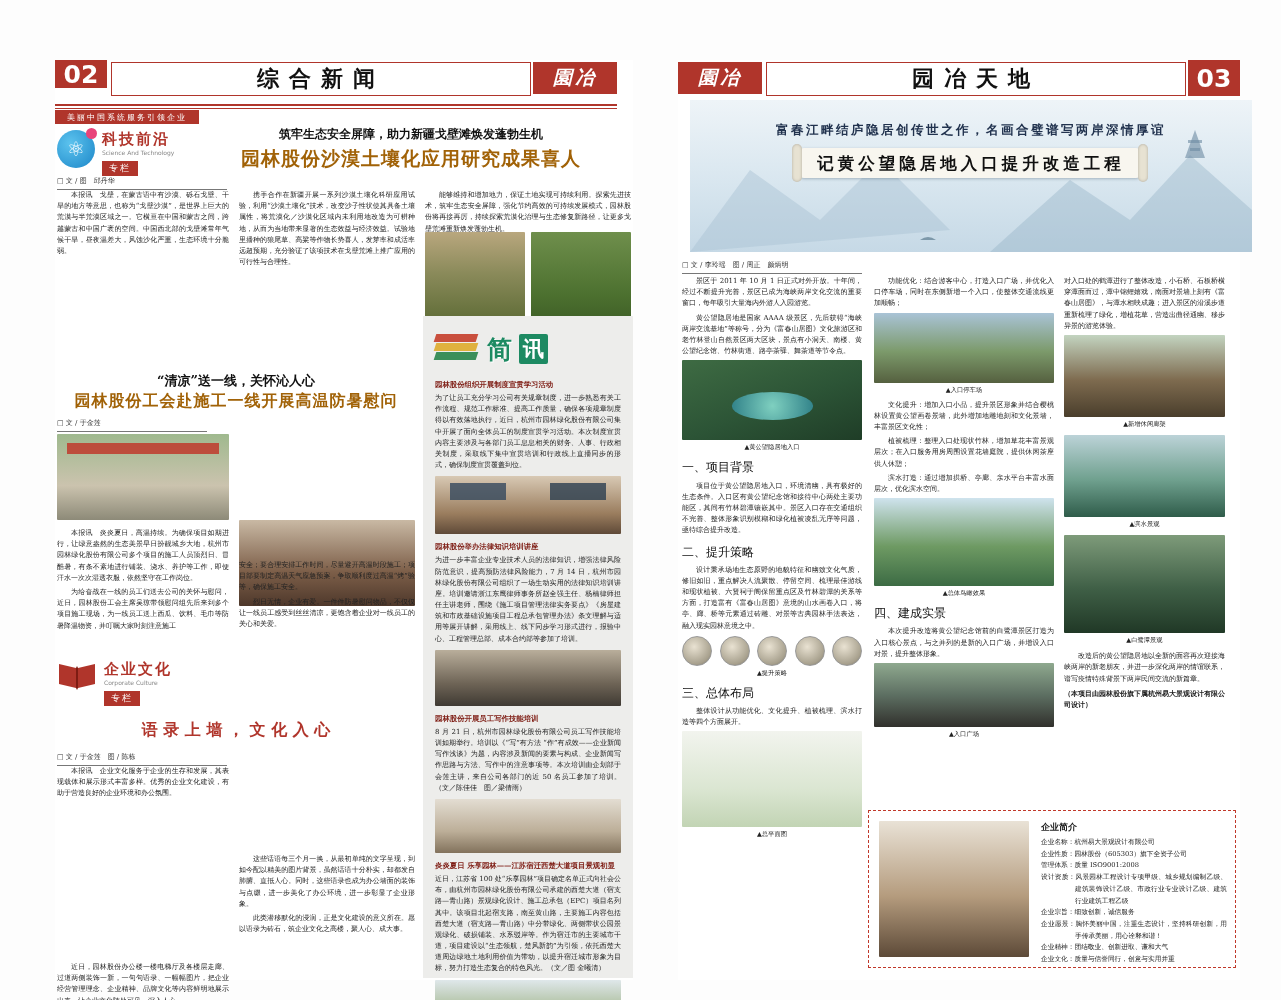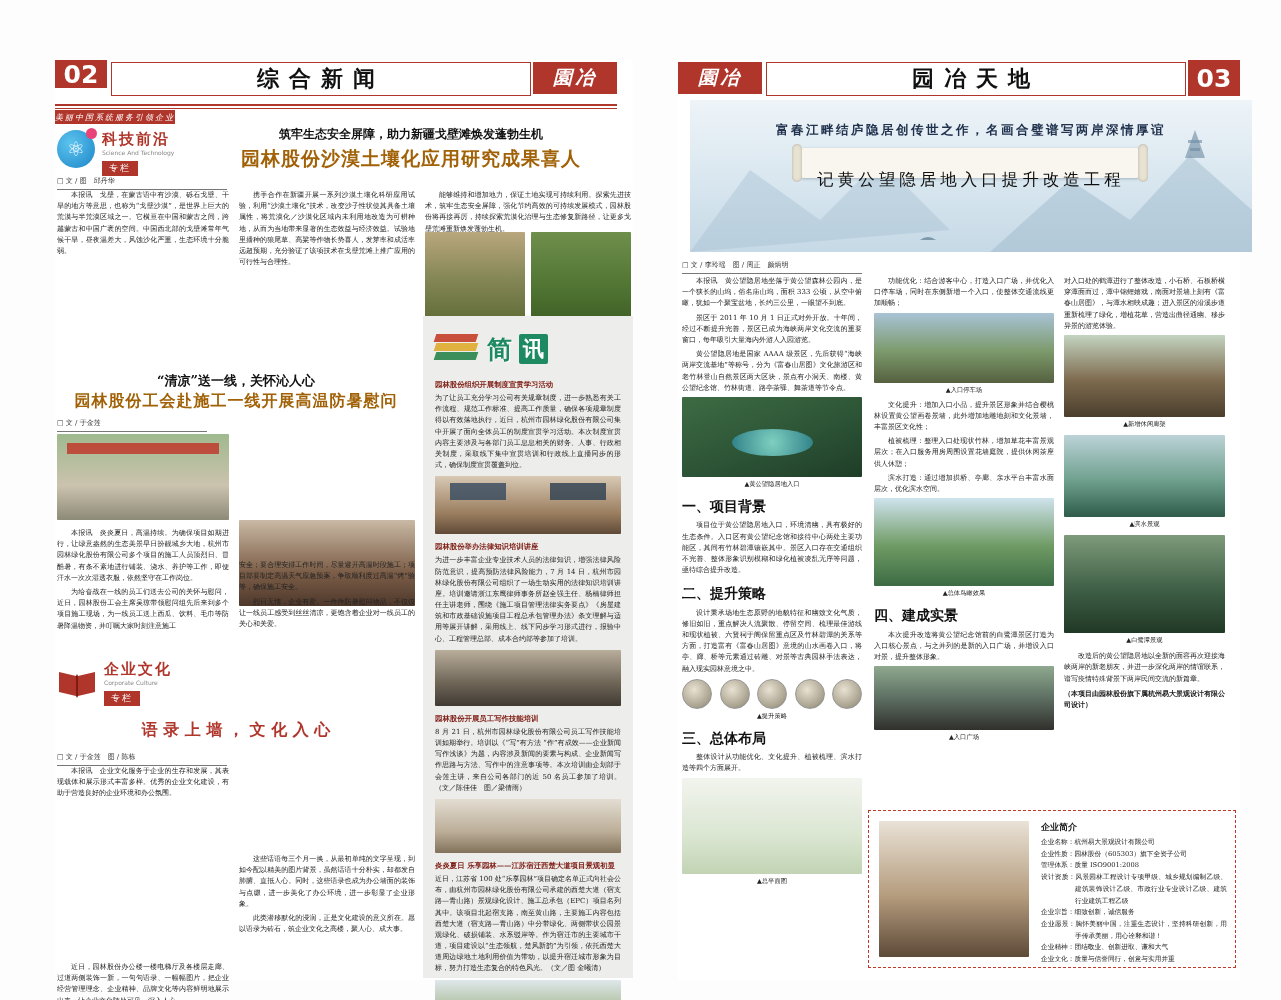--- a/index.html
+++ b/index.html
@@ -21,21 +21,21 @@
   .tagline{background:#b0352b;color:#fff;font-size:8px;letter-spacing:2px;
            display:flex;align-items:center;justify-content:center;}
 
   
   .kicker{font-weight:bold;text-align:center;color:#111;}
   .headline{font-weight:bold;text-align:center;color:#a16207;}
   .byline{font-size:7px;color:#333;border-bottom:1px solid #777;padding-bottom:3px;}
   .body-t{font-size:7px;line-height:1.6;text-align:justify;color:#222;}
   .body-t p,.para{margin:0 0 3px 0;text-indent:14px;}
   .cap{font-size:6.3px;color:#222;text-align:center;margin-top:2px;}
-  .sec-h{font-size:14px;font-weight:bold;color:#111;margin:6px 0 3px 0;}
+  .sec-h{font-size:12px;font-weight:normal;color:#111;margin:6px 0 3px 0;}
 
   
   .badge-title{color:#b0352b;font-weight:bold;font-size:15px;letter-spacing:2px;}
   .badge-en{color:#888;font-size:6px;font-family:"DejaVu Sans","Liberation Sans",sans-serif;}
   .badge-tag{background:#b0352b;color:#fff;font-size:9px;padding:1px 7px;display:inline-block;margin-top:2px;letter-spacing:2px;}
   .tech-icon{width:38px;height:38px;border-radius:50%;background:radial-gradient(circle at 35% 35%,#5cc3ee,#1c86c8);
              color:#fff;font-size:20px;display:flex;align-items:center;justify-content:center;position:relative;}
   .tech-icon::after{content:"";position:absolute;right:-2px;top:-2px;width:11px;height:11px;border-radius:50%;background:#e8447a;}
 
   
@@ -75,39 +75,39 @@
   
   .banner{background:linear-gradient(180deg,#eef4f8 0%,#d8e6ef 55%,#c6d9e6 100%);overflow:hidden;margin-left:12px;}
   .banner svg{position:absolute;left:0;top:0;}
   .bn-kicker{position:absolute;left:0;right:0;top:22px;text-align:center;font-size:12.5px;
              letter-spacing:2.5px;color:#21324e;font-weight:bold;}
   .bn-scroll{position:absolute;left:110px;top:48px;width:340px;height:30px;background:#f8f6ef;
              border-radius:4px;box-shadow:0 1px 3px rgba(60,80,100,.35);}
   .bn-scroll::before,.bn-scroll::after{content:"";position:absolute;top:-4px;width:10px;height:38px;
              background:#e7e2d2;border-radius:5px;box-shadow:inset 0 0 3px rgba(0,0,0,.25);}
   .bn-scroll::before{left:-8px;} .bn-scroll::after{right:-8px;}
-  .bn-title{position:absolute;left:0;right:0;top:69px;text-align:center;font-size:16.5px;
-            font-weight:normal;letter-spacing:4px;color:#101010;}
+  .bn-title{position:absolute;left:0;right:0;top:53px;text-align:center;font-size:16.5px;
+            font-weight:bold;letter-spacing:4px;color:#101010;}
   .company-box{border:1.5px dashed #c0392b;box-sizing:border-box;background:#fff;}
   .co-line{font-size:6.7px;line-height:1.75;color:#222;text-align:justify;padding-left:34px;text-indent:-34px;margin:0;}
   .co-title{font-size:9px;font-weight:bold;margin:0 0 3px 0;}
   .diagram{display:flex;justify-content:space-between;margin-top:4px;}
   .diagram span{width:28px;height:28px;border-radius:50%;display:block;
     background:radial-gradient(circle at 40% 35%,#e9e2d2,#a7a08d 70%,#6e685a);border:1px solid #999;}
   .book-icon{width:40px;height:30px;}
 </style>
 </head>
 <body>
 
 <div class="page" id="page-left">
   <div class="abs pgnum" style="left:0;top:0;width:52px;height:28px;">02</div>
   <div class="abs band" style="left:56px;top:2px;width:418px;height:32px;">综合新闻</div>
   <div class="abs logobox" style="left:478px;top:2px;width:84px;height:32px;">園冶</div>
   <div class="abs redrule" style="left:0;top:44px;width:562px;"></div>
-  <div class="abs tagline" style="left:0;top:50px;width:120px;height:14px;font-style:italic;">美丽中国系统服务引领企业</div>
+  <div class="abs tagline" style="left:0;top:50px;width:144px;height:14px;">美丽中国系统服务引领企业</div>
 
   <div class="abs" style="left:2px;top:70px;width:150px;display:flex;gap:7px;">
     <div class="tech-icon">⚛</div>
     <div>
       <div class="badge-title">科技前沿</div>
       <div class="badge-en">Science And Technology</div>
       <div class="badge-tag">专栏</div>
     </div>
   </div>
   <div class="abs kicker" style="left:150px;top:66px;width:412px;font-size:12px;">筑牢生态安全屏障，助力新疆戈壁滩焕发蓬勃生机</div>
@@ -140,21 +140,21 @@
   <div class="abs ph g-gifts" style="left:184px;top:374px;width:176px;height:86px;"></div>
   <div class="abs body-t" style="left:2px;top:468px;width:172px;height:130px;">
     <p class="para">本报讯　炎炎夏日，高温持续。为确保项目如期进行，让绿意盎然的生态美景早日扮靓城乡大地，杭州市园林绿化股份有限公司多个项目的施工人员顶烈日、冒酷暑，有条不紊地进行铺装、浇水、养护等工作，即便汗水一次次湿透衣服，依然坚守在工作岗位。</p>
     <p class="para">为给奋战在一线的员工们送去公司的关怀与慰问，近日，园林股份工会主席吴琼带领慰问组先后来到多个项目施工现场，为一线员工送上西瓜、饮料、毛巾等防暑降温物资，并叮嘱大家时刻注意施工</p>
   </div>
   <div class="abs body-t" style="left:184px;top:468px;width:176px;height:130px;">
     <p class="para" style="text-indent:0;margin-top:32px;">安全；要合理安排工作时间，尽量避开高温时段施工；项目部要制定高温天气应急预案，争取顺利度过高温“烤”验等，确保施工安全。</p>
     <p class="para">烈日无情，企业有爱。一件件防暑慰问物品，不仅仅让一线员工感受到丝丝清凉，更饱含着企业对一线员工的关心和关爱。</p>
   </div>
 
-  <div class="abs" style="left:2px;top:600px;width:220px;display:flex;gap:7px;align-items:center;">
+  <div class="abs" style="left:2px;top:600px;width:220px;display:flex;gap:7px;align-items:flex-start;">
     <svg class="book-icon" viewBox="0 0 40 30">
       <path d="M2 4 L19 8 L19 28 L2 24 Z" fill="#b0352b"></path>
       <path d="M38 4 L21 8 L21 28 L38 24 Z" fill="#b0352b"></path>
       <path d="M19 8 L20 6 L21 8 L21 28 L20 30 L19 28 Z" fill="#7e1c13"></path>
     </svg>
     <div>
       <div class="badge-title">企业文化</div>
       <div class="badge-en">Corporate Culture</div>
       <div class="badge-tag">专栏</div>
     </div>
@@ -224,21 +224,20 @@
       <path d="M230 140 q8 -6 16 0 z" fill="#4a6a80" opacity="0.6"></path>
     </svg>
     <div class="bn-kicker">富春江畔结庐隐居创传世之作，名画合璧谱写两岸深情厚谊</div>
     <div class="bn-scroll"></div>
     <div class="bn-title">记黄公望隐居地入口提升改造工程</div>
   </div>
 
   <div class="abs byline" style="left:4px;top:200px;width:180px;">□ 文 / 李玲瑶　图 / 周正　颜炳明</div>
 
   <div class="abs body-t" style="left:4px;top:216px;width:180px;">
-    <p class="para">本报讯　黄公望隐居地坐落于黄公望森林公园内，是一个狭长的山坞，俗名庙山坞，面积 333 公顷，从空中俯瞰，犹如一个聚宝盆地，长约三公里，一眼望不到底。</p>
     <p class="para">景区于 2011 年 10 月 1 日正式对外开放。十年间，经过不断提升完善，景区已成为海峡两岸文化交流的重要窗口，每年吸引大量海内外游人入园游览。</p>
     <p class="para">黄公望隐居地是国家 AAAA 级景区，先后获得“海峡两岸交流基地”等称号，分为《富春山居图》文化旅游区和老竹林登山自然景区两大区块，景点有小洞天、南楼、黄公望纪念馆、竹林街道、路亭茶驿、舞茶道等节令点。</p>
     <div class="ph g-aerial" style="height:80px;margin-top:3px;"></div>
     <div class="cap">▲黄公望隐居地入口</div>
     <div class="sec-h">一、项目背景</div>
     <p class="para">项目位于黄公望隐居地入口，环境清幽，具有极好的生态条件。入口区有黄公望纪念馆和接待中心两处主要功能区，其间有竹林碧潭镶嵌其中。景区入口存在交通组织不完善、整体形象识别模糊和绿化植被凌乱无序等问题，亟待综合提升改造。</p>
     <div class="sec-h">二、提升策略</div>
     <p class="para">设计秉承场地生态原野的地貌特征和幽致文化气质，修旧如旧，重点解决人流聚散、停留空间、梳理最佳游线和现状植被、六贤祠于阁保留重点区及竹林碧潭的关系等方面，打造富有《富春山居图》意境的山水画卷入口，将亭、廊、桥等元素通过砖雕、对景等古典园林手法表达，融入现实园林意境之中。</p>
     <div class="diagram">
       <span></span>

